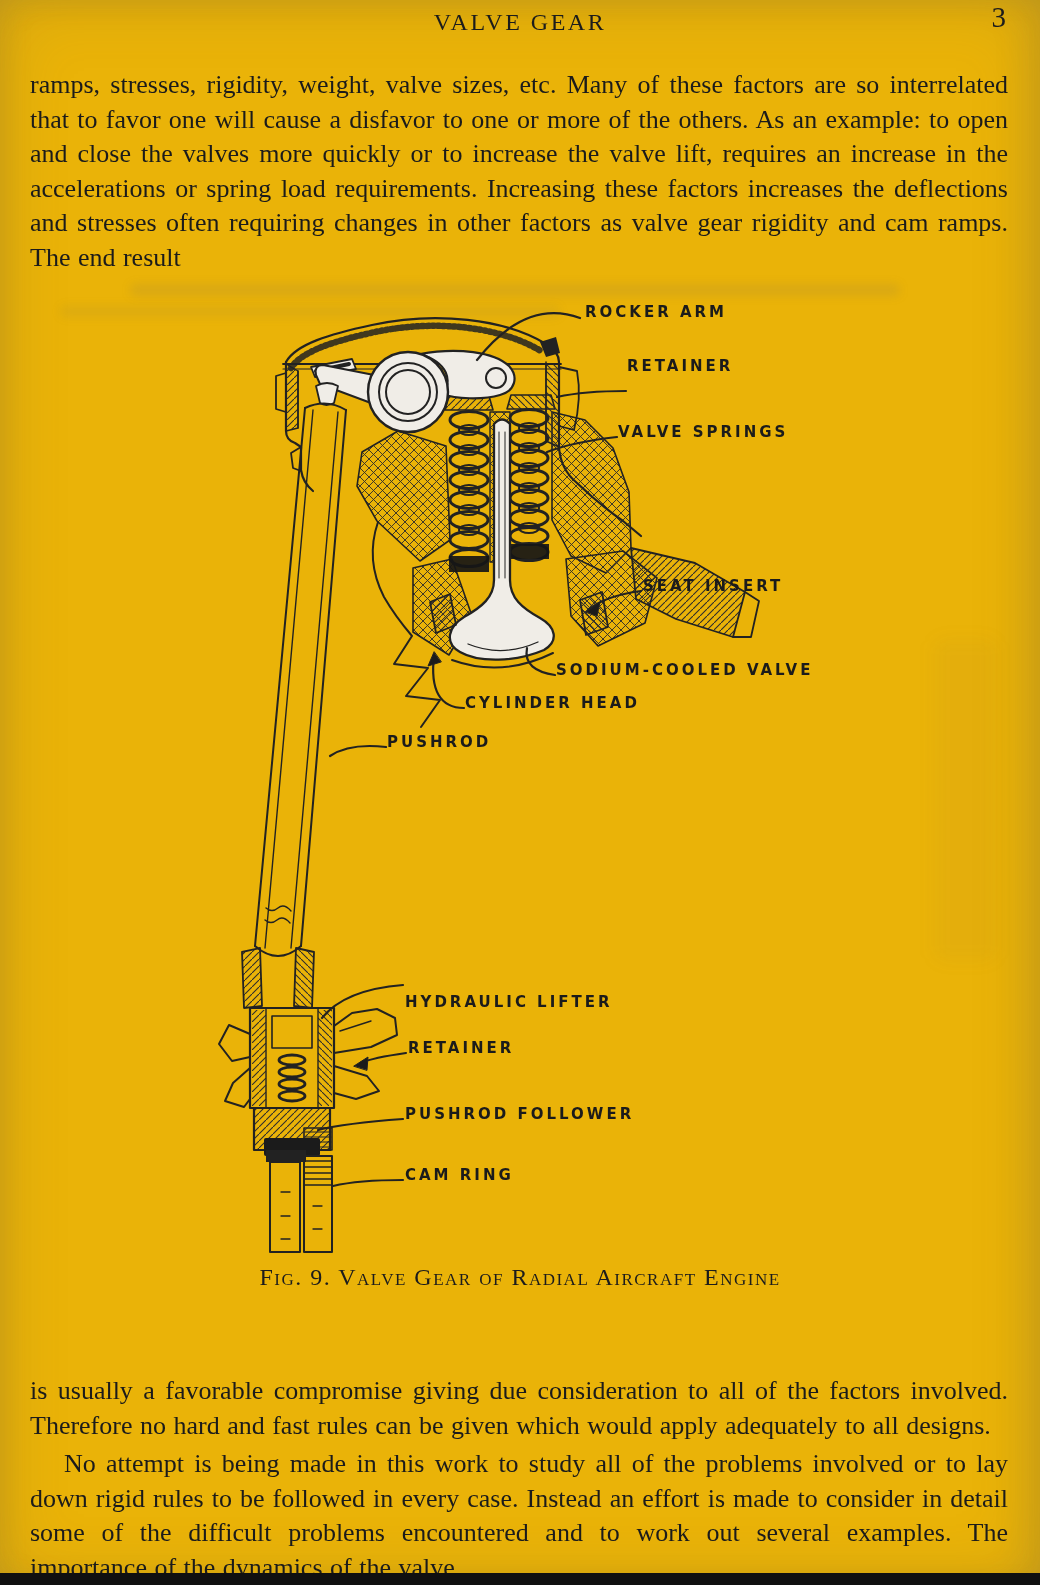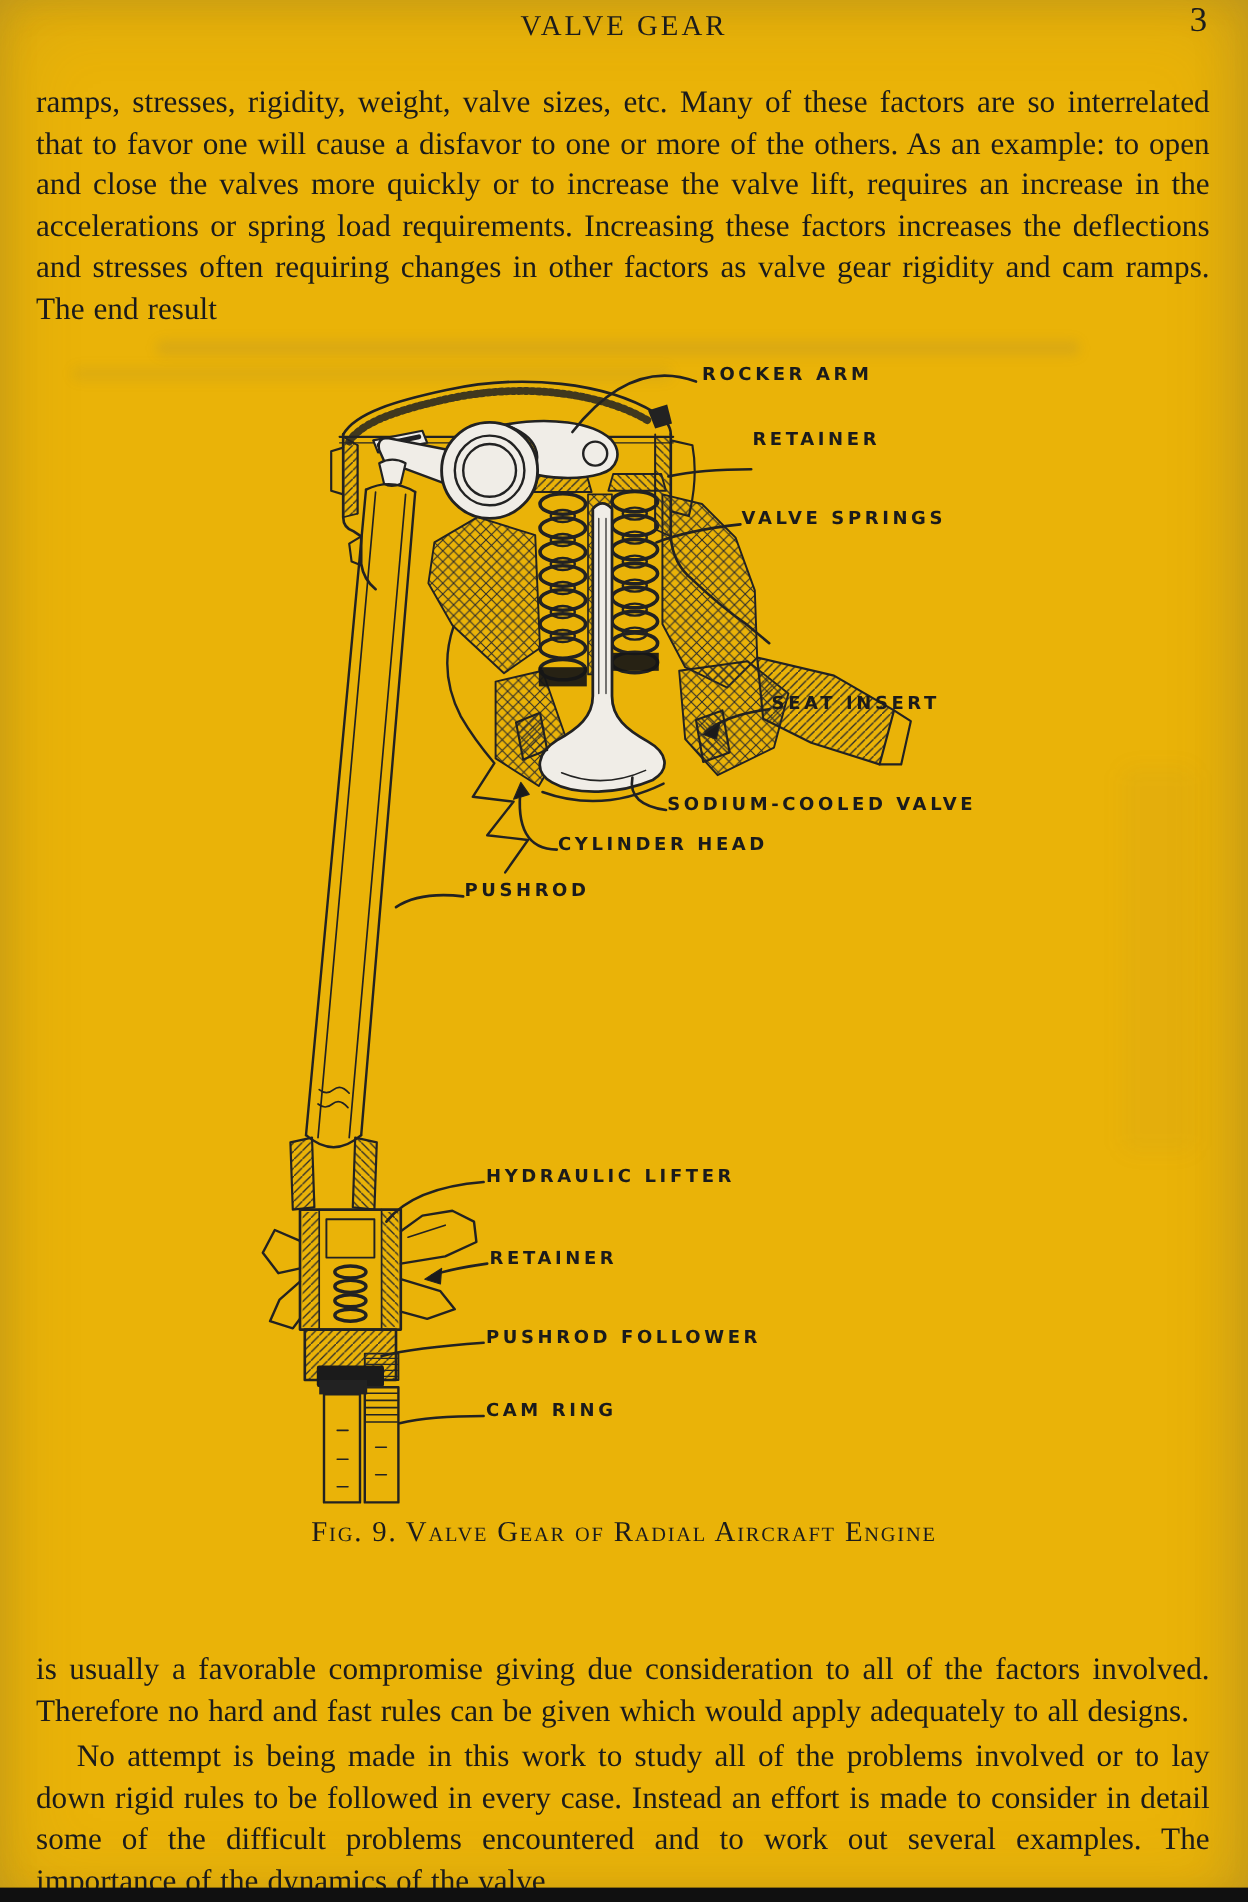--- a/index.html
+++ b/index.html
@@ -234,21 +234,21 @@
     </g>
   </svg>
 
   <div class="fig-label" style="left:585px; top:303px;">ROCKER ARM</div>
   <div class="fig-label" style="left:627px; top:357px;">RETAINER</div>
   <div class="fig-label" style="left:618px; top:423px;">VALVE SPRINGS</div>
   <div class="fig-label" style="left:643px; top:577px;">SEAT INSERT</div>
   <div class="fig-label" style="left:556px; top:661px;">SODIUM-COOLED VALVE</div>
   <div class="fig-label" style="left:465px; top:694px;">CYLINDER HEAD</div>
   <div class="fig-label" style="left:387px; top:733px;">PUSHROD</div>
-  <div class="fig-label" style="left:405px; top:971px;text-align:center;">HYDRAULIC LIFTER</div>
+  <div class="fig-label" style="left:405px; top:993px;text-align:center;">HYDRAULIC LIFTER</div>
   <div class="fig-label" style="left:408px; top:1039px;">RETAINER</div>
   <div class="fig-label" style="left:405px; top:1105px;">PUSHROD FOLLOWER</div>
   <div class="fig-label" style="left:405px; top:1166px;">CAM RING</div>
 
   <div class="caption">Fig. 9. Valve Gear of Radial Aircraft Engine</div>
 
   <div class="body-par p2">is usually a favorable compromise giving due consideration to all of the factors involved.  Therefore no hard and fast rules can be given which would apply adequately to all designs.</div>
   <div class="body-par p3">No attempt is being made in this work to study all of the problems involved or to lay down rigid rules to be followed in every case.  Instead an effort is made to consider in detail some of the difficult problems encountered and to work out several examples.  The importance of the dynamics of the valve</div>
 
   <div class="bottom-bar"></div>

